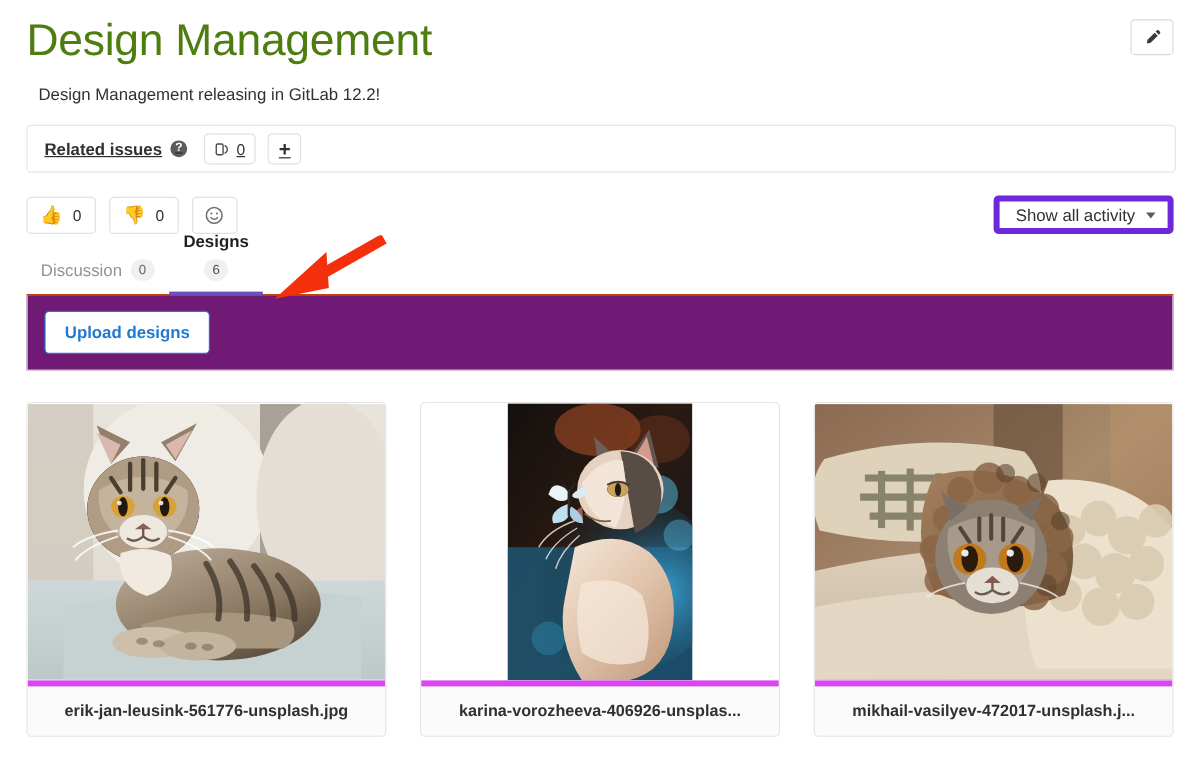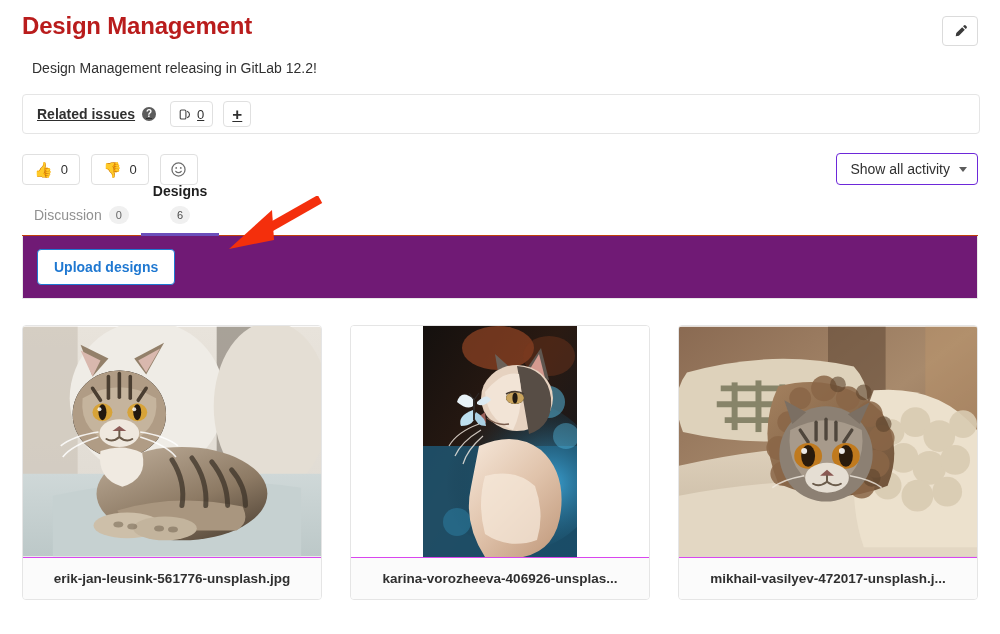--- a/index.html
+++ b/index.html
@@ -12,22 +12,22 @@
     overflow: hidden;
   }
   .page { position: relative; width: 1000px; height: 634px; }
 
   
   .header-row {
     display: flex; align-items: flex-start; justify-content: space-between;
     padding: 12px 22px 0 22px;
   }
   .page-title {
-    font-size: 24px; font-weight: bold; line-height: 1.2;
-    color: #b91c1c; letter-spacing: -0.2px; margin: 0;
+    font-size: 37px; font-weight: normal; line-height: 1.2;
+    color: #4d7c0f; letter-spacing: -0.2px; margin: 0;
   }
   .edit-btn {
     width: 36px; height: 30px; border: 1px solid #dbdbdb; border-radius: 4px;
     background: #fff; display: flex; align-items: center; justify-content: center;
     cursor: pointer; margin-top: 4px;
   }
   .subtitle {
     font-size: 14px; color: #303030; padding: 14px 22px 0 32px; margin: 0;
   }
 
@@ -71,21 +71,21 @@
   }
   .award-btn .emo { font-size: 15px; line-height: 1; }
   .emoji-picker-btn {
     border: 1px solid #e0e0e0; border-radius: 4px; background: #fff;
     width: 38px; height: 31px; display: inline-flex; align-items: center;
     justify-content: center; cursor: pointer;
   }
 
   .right-actions { display: flex; align-items: center; gap: 12px; }
   .activity-dd {
-    border: 1px solid #6d28d9; border-radius: 4px; background: #fff;
+    border: 5px solid #6d28d9; border-radius: 4px; background: #fff;
     height: 32px; padding: 0 10px 0 13px; display: inline-flex;
     align-items: center; gap: 9px; cursor: pointer;
     font-size: 14px; color: #303030;
   }
   .caret-dark {
     width: 0; height: 0; border-left: 4px solid transparent;
     border-right: 4px solid transparent; border-top: 5px solid #5c5c5c;
   }
   .mr-group { display: flex; }
   .mr-main {
@@ -143,21 +143,21 @@
     width: 302px; border: 1px solid #e5e5e5; border-radius: 4px;
     background: #fff; overflow: hidden; cursor: pointer;
     display: flex; flex-direction: column;
   }
   .design-thumb {
     height: 231px; background: #fff; display: flex;
     align-items: center; justify-content: center; overflow: hidden;
   }
   .design-thumb svg { display: block; }
   .design-footer {
-    border-top: 1px solid #d946ef; background: #fbfbfb;
+    border-top: 5px solid #d946ef; background: #fbfbfb;
     padding: 13px 12px; text-align: center;
   }
   .design-name {
     font-size: 13.5px; font-weight: bold; color: #303030;
     white-space: nowrap; overflow: hidden; text-overflow: ellipsis;
   }
 
   
   .anno-arrow {
     position: absolute; left: 228px; top: 196px;

